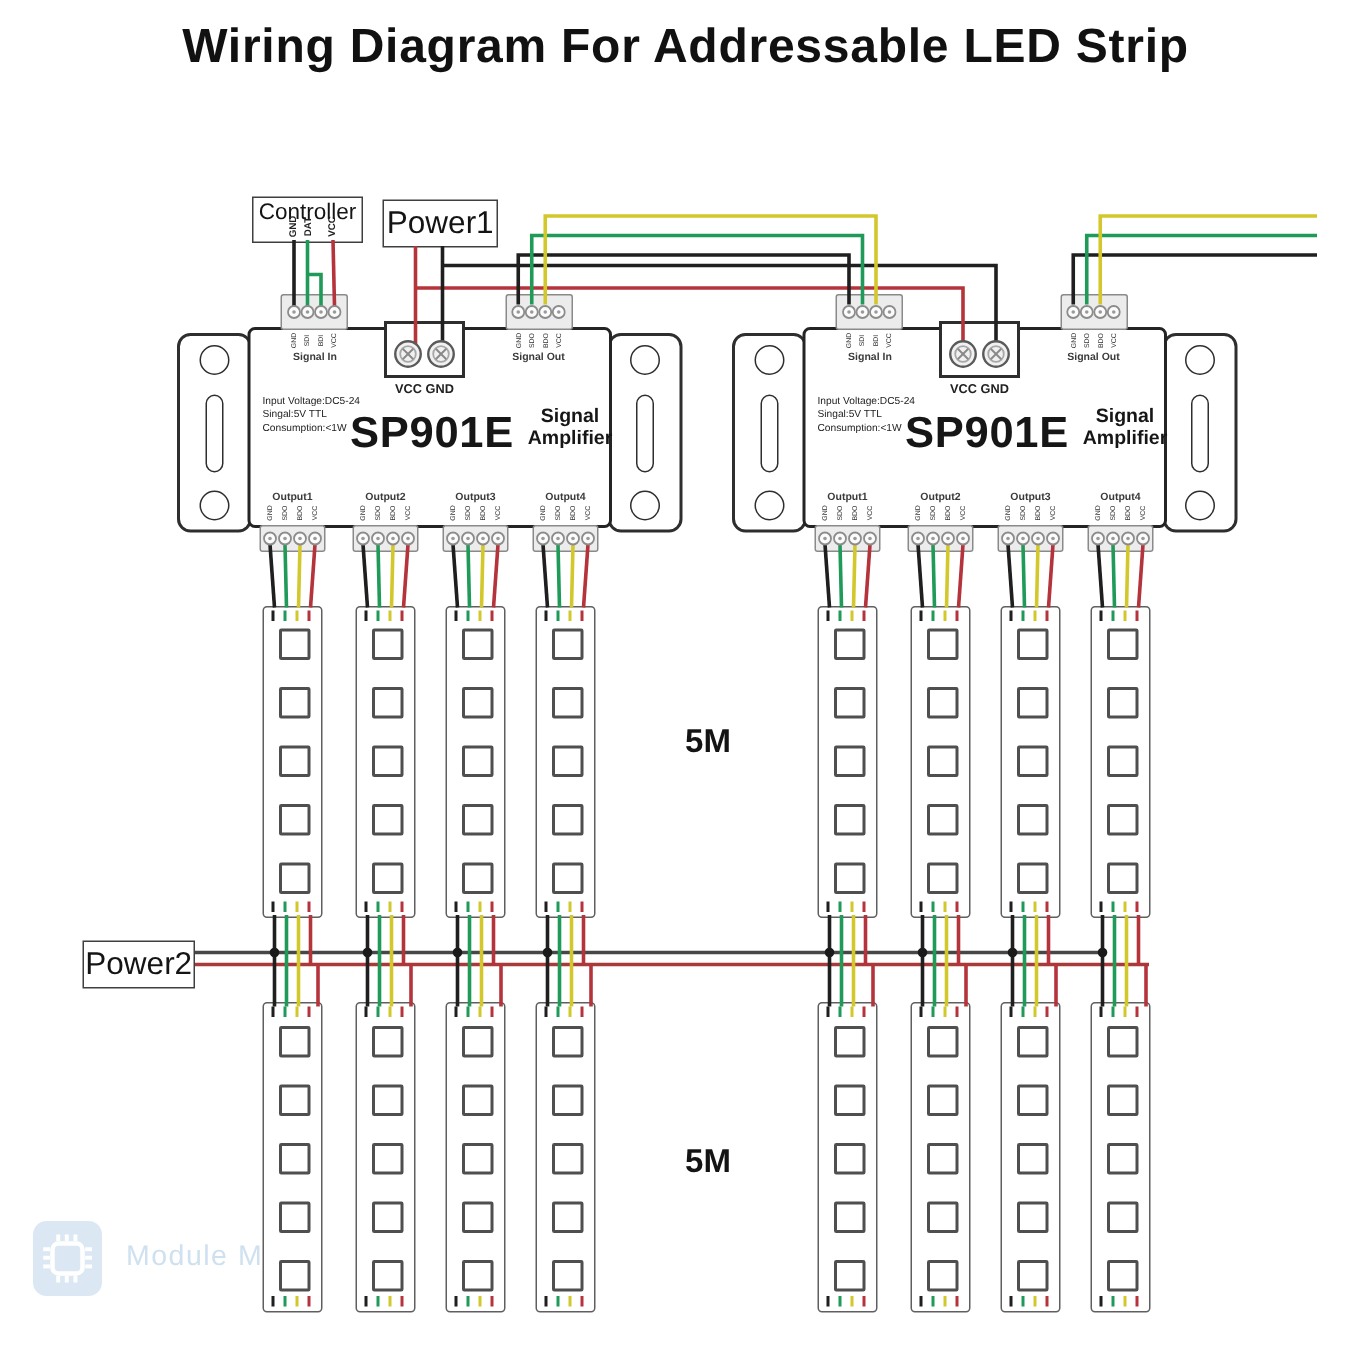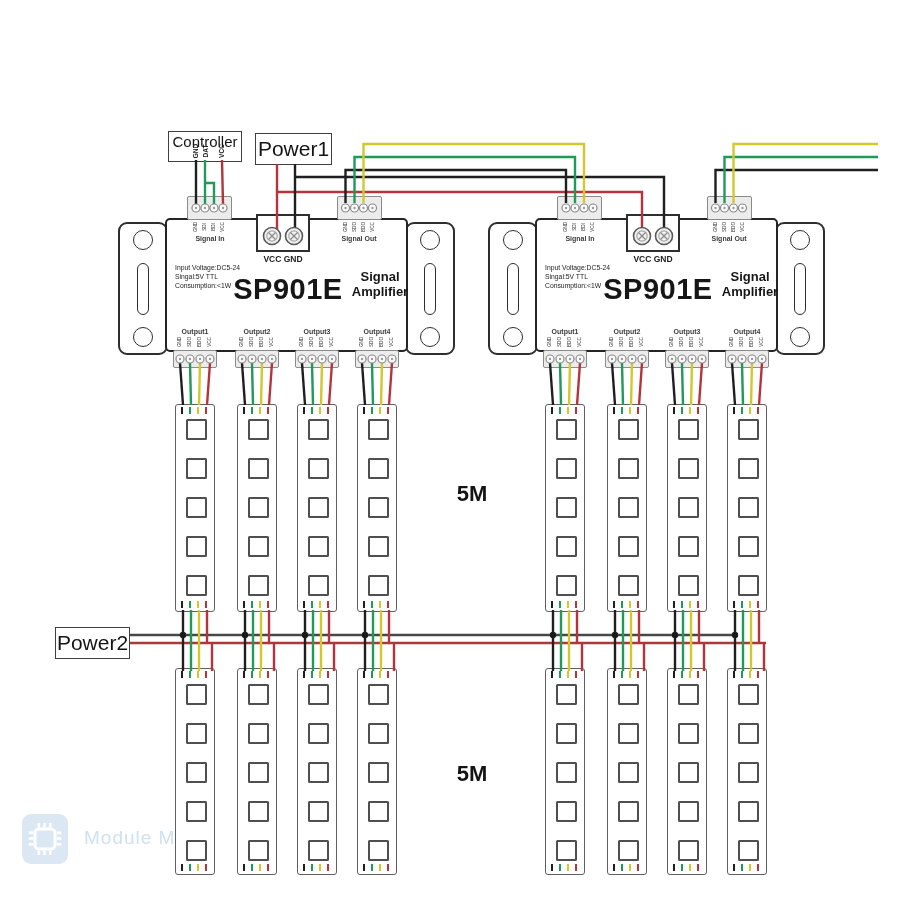--- a/index.html
+++ b/index.html
@@ -27,20 +27,21 @@
   .smallbold{font-weight:700;color:#3a3a3a}
   #wires{position:absolute;left:0;top:0;z-index:6;pointer-events:none}
   #wm-box{left:22px;top:814px;width:46px;height:50px;background:#dbe8f4;border-radius:9px}
   #wm-text{left:84px;top:827px;font-size:19px;color:#cfe1f0;letter-spacing:1px}
 </style>
 </head>
 <body>
 
 <div id="canvas">
 
+  <div id="title" class="abs">Wiring Diagram For Addressable LED Strip</div>
 
   <div class="abs labelbox ctr" style="left:168px;top:131px;width:74px;height:31px;font-size:15px;align-items:flex-start;padding-top:1px">
     <span>Controller</span>
   </div>
   <span class="rotlbl big" style="left:186px;top:147px">GND</span>
   <span class="rotlbl big" style="left:196px;top:147px">DAT</span>
   <span class="rotlbl big" style="left:212px;top:147px">VCC</span>
 
   <div class="abs labelbox ctr" style="left:255px;top:133px;width:77px;height:32px;font-size:21px">
     <span>Power1</span>

